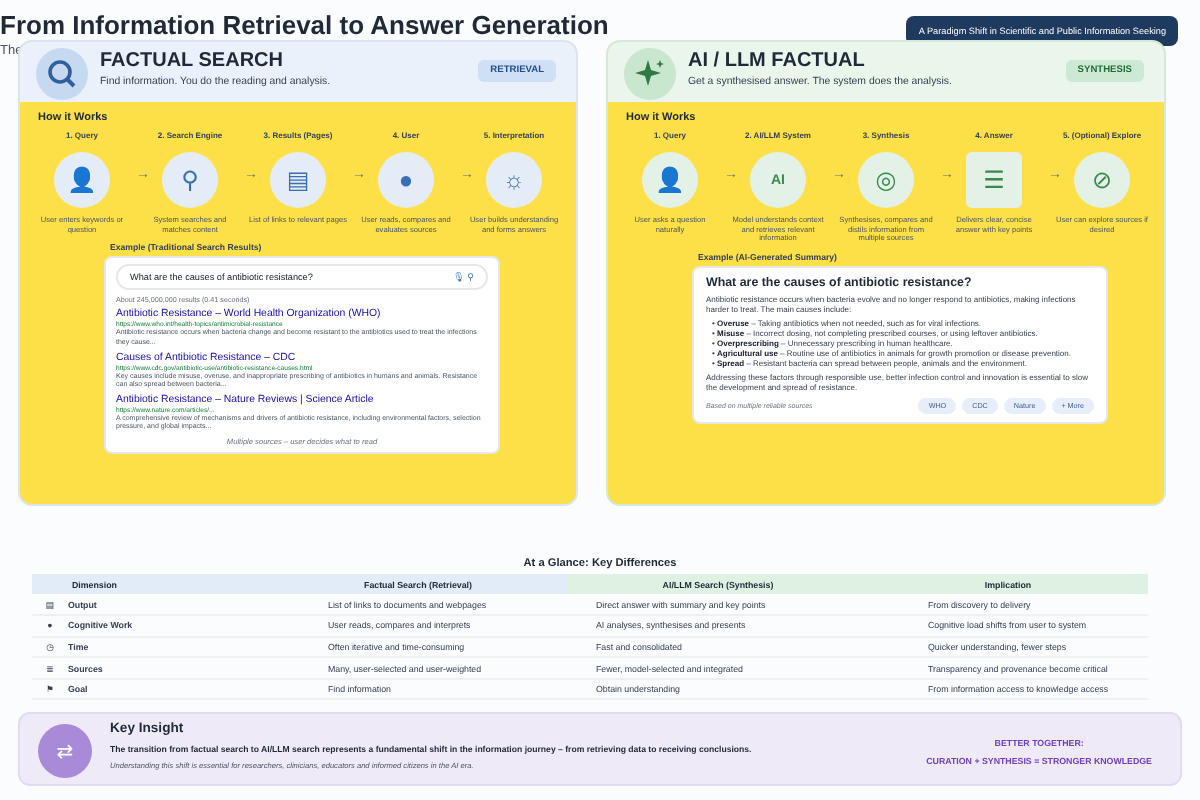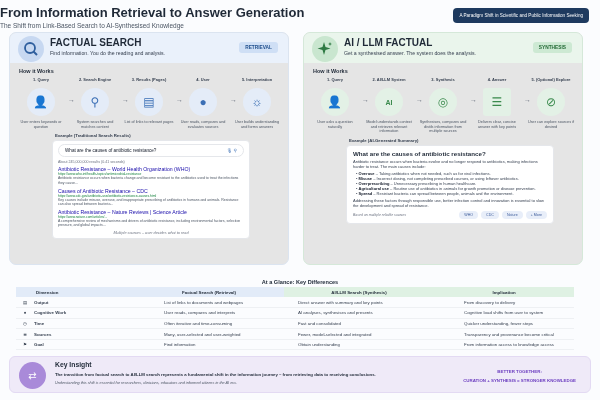--- a/index.html
+++ b/index.html
@@ -1,21 +1,21 @@
 <!DOCTYPE html>
 <html><head>
 <meta charset="utf-8">
 <style>
 *{box-sizing:border-box;margin:0;padding:0}
 body{width:600px;height:400px;background:#fbfcfe;font-family:"Liberation Sans",sans-serif;color:#1f2937;position:relative;overflow:hidden}
 .header{position:absolute;top:3px;left:0;width:600px;height:32px;text-align:left}
 .title{font-size:13px;font-weight:700;color:#1f2937;margin-top:2px}
 .subtitle{font-size:6.5px;color:#4b5563;margin-top:2px}
 .paradigm{position:absolute;right:11px;top:8px;background:#1e3a5f;color:#fff;font-size:4.6px;padding:5px 6px;border-radius:4px}
-.panel{position:absolute;top:32px;width:280px;height:233px;border-radius:7px;border:1px solid #dbe4f0;background:#e5e5e5;overflow:hidden}
+.panel{position:absolute;top:20px;width:280px;height:233px;border-radius:7px;border:1px solid #dbe4f0;background:#fde047;overflow:hidden}
 .panel.left{left:9px}
 .panel.right{left:303px;border-color:#d5e8d9}
 .phead{height:30px;position:relative;padding-left:40px}
 .left .phead{background:#eaf1fb}
 .right .phead{background:#eaf5ec}
 .phicon{position:absolute;left:8px;top:3px;width:26px;height:26px;border-radius:50%}
 .left .phicon{background:#c7d8f1}
 .right .phicon{background:#c9e6cf}
 .ptitle{font-size:10px;font-weight:700;padding-top:4px}
 .psub{font-size:5.2px;color:#374151;margin-top:2px}

